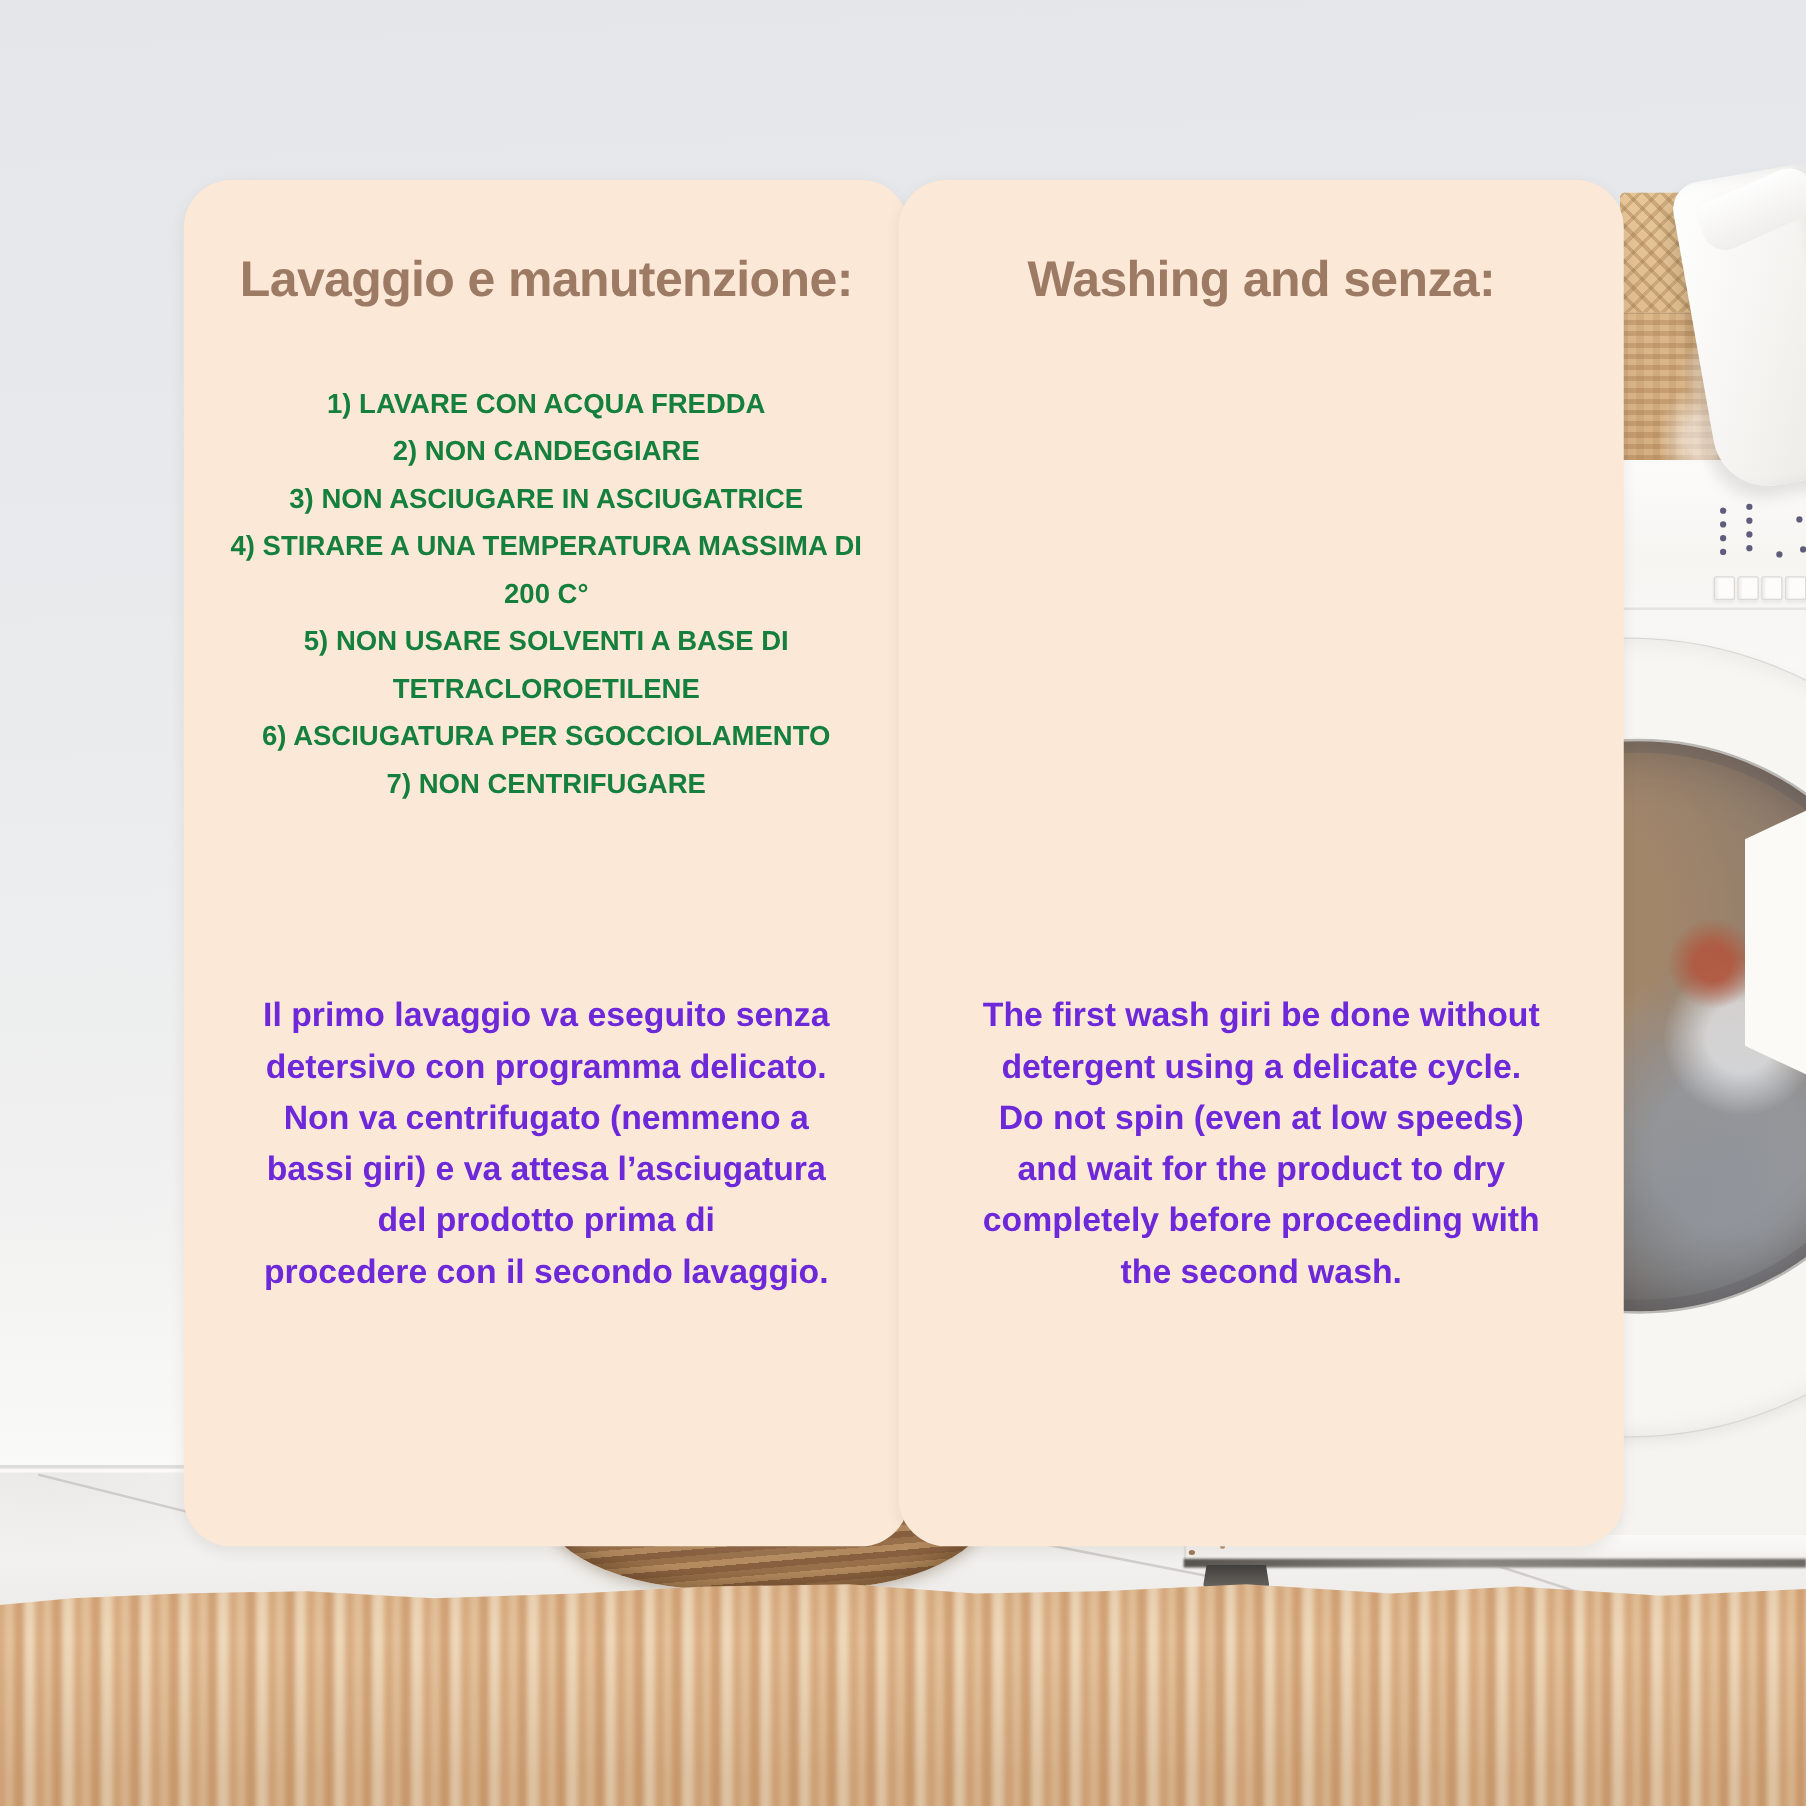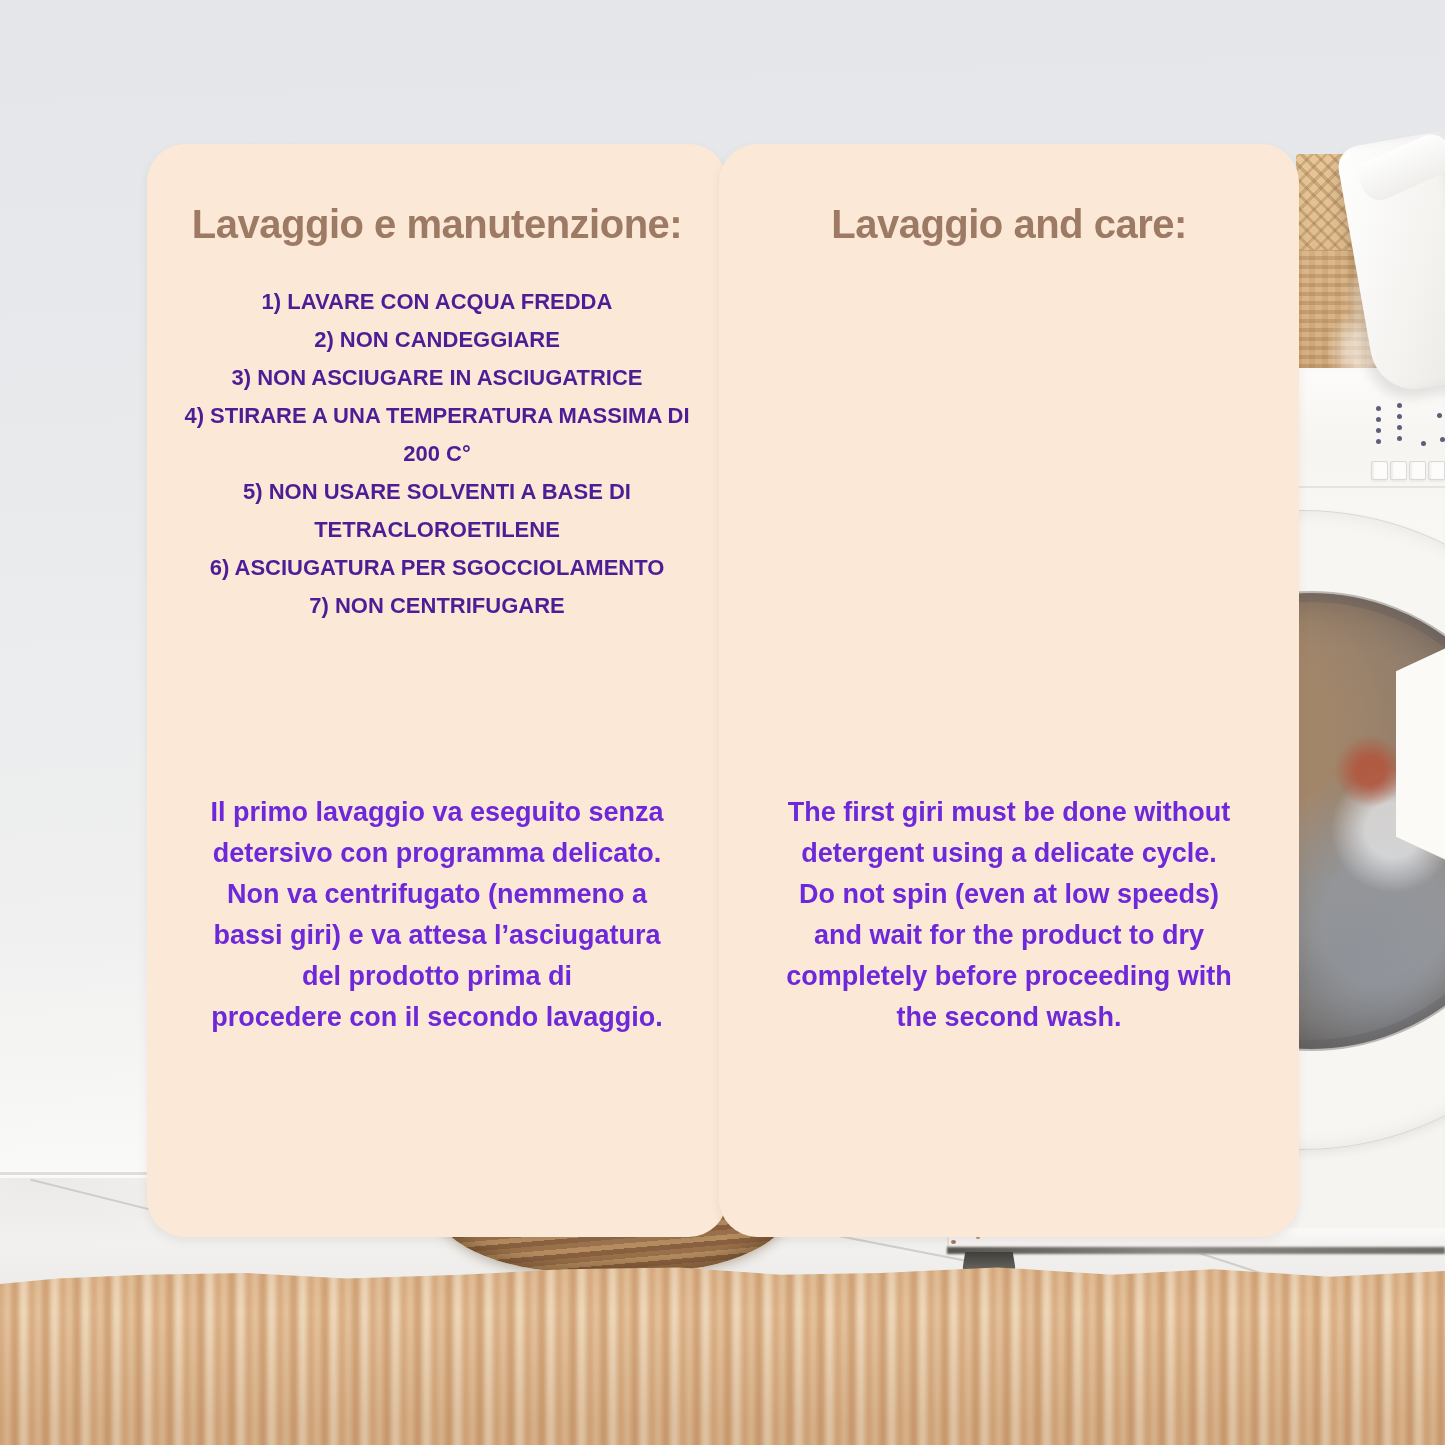--- a/index.html
+++ b/index.html
@@ -98,22 +98,22 @@
   .rug-shade{left:0;top:0;width:1445px;height:185px;
     background:linear-gradient(180deg,rgba(171,116,71,.12),rgba(171,116,71,0) 28%,rgba(148,94,50,.18) 88%);}
 
   
   .card{top:144px;width:580px;height:1093px;border-radius:38px;
     background:#fce8d7;box-shadow:0 4px 10px rgba(110,85,70,.10);}
   .card.left{left:147px;}
   .card.right{left:719px;}
   .card-title{left:0;top:58px;width:100%;text-align:center;
     font-size:40px;font-weight:bold;letter-spacing:-.5px;color:#9c7a64;}
-  .card-list{left:20px;top:139px;width:540px;text-align:center;white-space:pre-line;
-    font-size:22px;font-weight:bold;line-height:38px;color:#4c1d95;}
+  .card-list{left:20px;top:160px;width:540px;text-align:center;white-space:pre-line;
+    font-size:22px;font-weight:bold;line-height:38px;color:#15803d;}
   .card-para{left:30px;top:648px;width:520px;text-align:center;white-space:pre-line;
     font-size:27px;font-weight:bold;line-height:41px;color:#6d28d9;}
 </style>
 </head>
 <body>
 
 <div id="stage">
 
   <div class="wall"></div>
   <div class="baseboard-line"></div>
@@ -176,22 +176,22 @@
 7) NON CENTRIFUGARE</div>
     <div class="card-para">Il primo lavaggio va eseguito senza
 detersivo con programma delicato.
 Non va centrifugato (nemmeno a
 bassi giri) e va attesa l’asciugatura
 del prodotto prima di
 procedere con il secondo lavaggio.</div>
   </div>
 
   <div class="card right">
-    <div class="card-title">Lavaggio and care:</div>
-    <div class="card-para">The first giri must be done without
+    <div class="card-title">Washing and senza:</div>
+    <div class="card-para">The first wash giri be done without
 detergent using a delicate cycle.
 Do not spin (even at low speeds)
 and wait for the product to dry
 completely before proceeding with
 the second wash.</div>
   </div>
 
 </div>
 
 </body></html>

